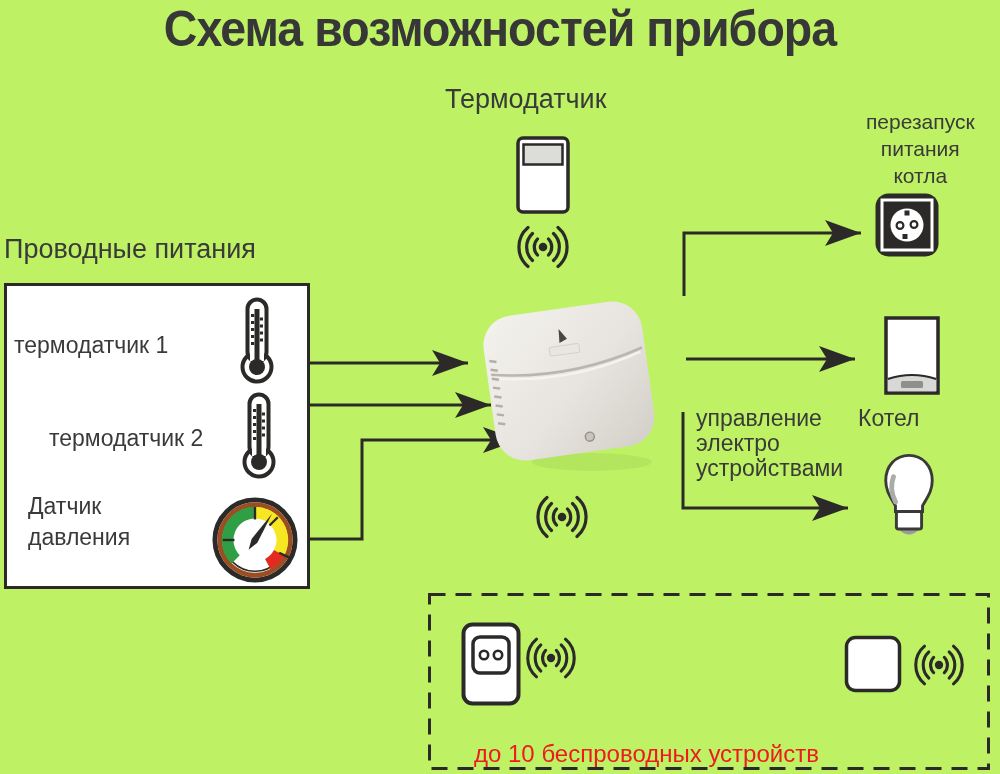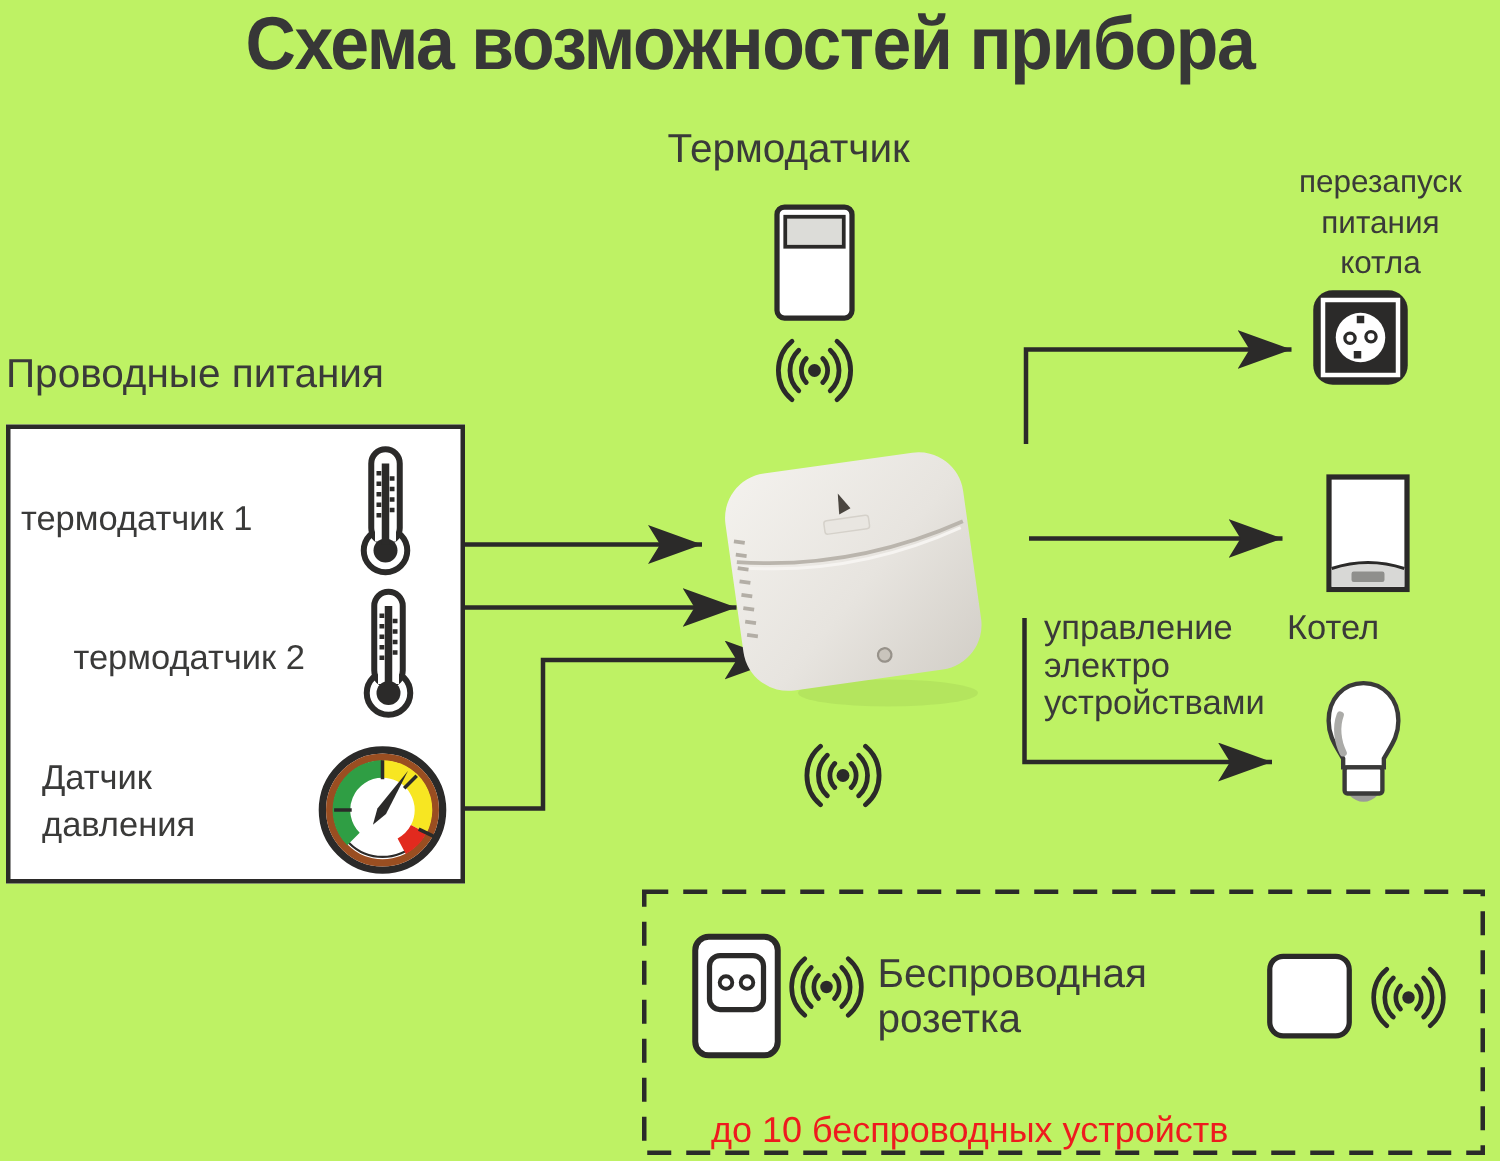--- a/index.html
+++ b/index.html
@@ -108,21 +108,21 @@
       <rect x="13" y="31" width="3.2" height="3"></rect>
         <rect x="13" y="38" width="3.2" height="3"></rect>
       <rect x="13" y="45" width="3.2" height="3"></rect>
       <rect x="21.8" y="20.5" width="3.2" height="3"></rect>
         <rect x="21.8" y="27.5" width="3.2" height="3"></rect>
       <rect x="21.8" y="34.5" width="3.2" height="3"></rect>
         <rect x="21.8" y="41.5" width="3.2" height="3"></rect>
     </g>
   </svg>
 
-  <div class="abs lbl h29 center" style="left:28px;top:503px;width:168px;">Датчик
+  <div class="abs lbl h29 center" style="left:28px;top:491px;width:168px;">Датчик
 давления</div>
   <svg class="abs" style="left:211px;top:496px" width="88" height="88" viewBox="0 0 90 90">
     <circle cx="45" cy="45" r="41" fill="#fff" stroke="#2b2a29" stroke-width="5"></circle>
     <circle cx="45" cy="45" r="36" fill="#fff" stroke="#9a4e21" stroke-width="5"></circle>
     <circle cx="45" cy="45" r="32" fill="#fff" stroke="#2b2a29" stroke-width="1.5"></circle>
     <g fill="none" stroke-width="12">
       <path d="M25.2,64.8 A28,28 0 0 1 45,17" stroke="#2f9e44"></path>
       <path d="M45,17 A28,28 0 0 1 69.7,58.1" stroke="#f7e622"></path>
       <path d="M69.7,58.1 A28,28 0 0 1 58.1,69.7" stroke="#e22a1e"></path>
     </g>
@@ -205,22 +205,20 @@
     <g stroke="#2b2a29" stroke-width="3.2" fill="none" stroke-linecap="round">
       <path d="M34.5,17 A11.5,11.5 0 0 1 34.5,33"></path>
         <path d="M39.5,11.5 A18.5,18.5 0 0 1 39.5,38.5"></path>
       <path d="M44,5.5 A25.5,25.5 0 0 1 44,44.5"></path>
         <path d="M23.5,17 A11.5,11.5 0 0 0 23.5,33"></path>
       <path d="M18.5,11.5 A18.5,18.5 0 0 0 18.5,38.5"></path>
         <path d="M14,5.5 A25.5,25.5 0 0 0 14,44.5"></path>
     </g>
       <circle cx="29" cy="25" r="4.3" fill="#2b2a29"></circle>
   </svg>
-  <div class="abs lbl h27" style="left:585px;top:634px;">Беспроводная
-розетка</div>
 
   <svg class="abs" style="left:844px;top:635px" width="58" height="58" viewBox="0 0 58 58">
     <rect x="2.5" y="2.5" width="53" height="53" rx="9" fill="#fff" stroke="#2b2a29" stroke-width="3.5"></rect>
   </svg>
   <svg class="abs" style="left:911px;top:640px" width="56" height="50" viewBox="0 0 58 50">
     <g stroke="#2b2a29" stroke-width="3.2" fill="none" stroke-linecap="round">
       <path d="M34.5,17 A11.5,11.5 0 0 1 34.5,33"></path>
         <path d="M39.5,11.5 A18.5,18.5 0 0 1 39.5,38.5"></path>
       <path d="M44,5.5 A25.5,25.5 0 0 1 44,44.5"></path>
         <path d="M23.5,17 A11.5,11.5 0 0 0 23.5,33"></path>

